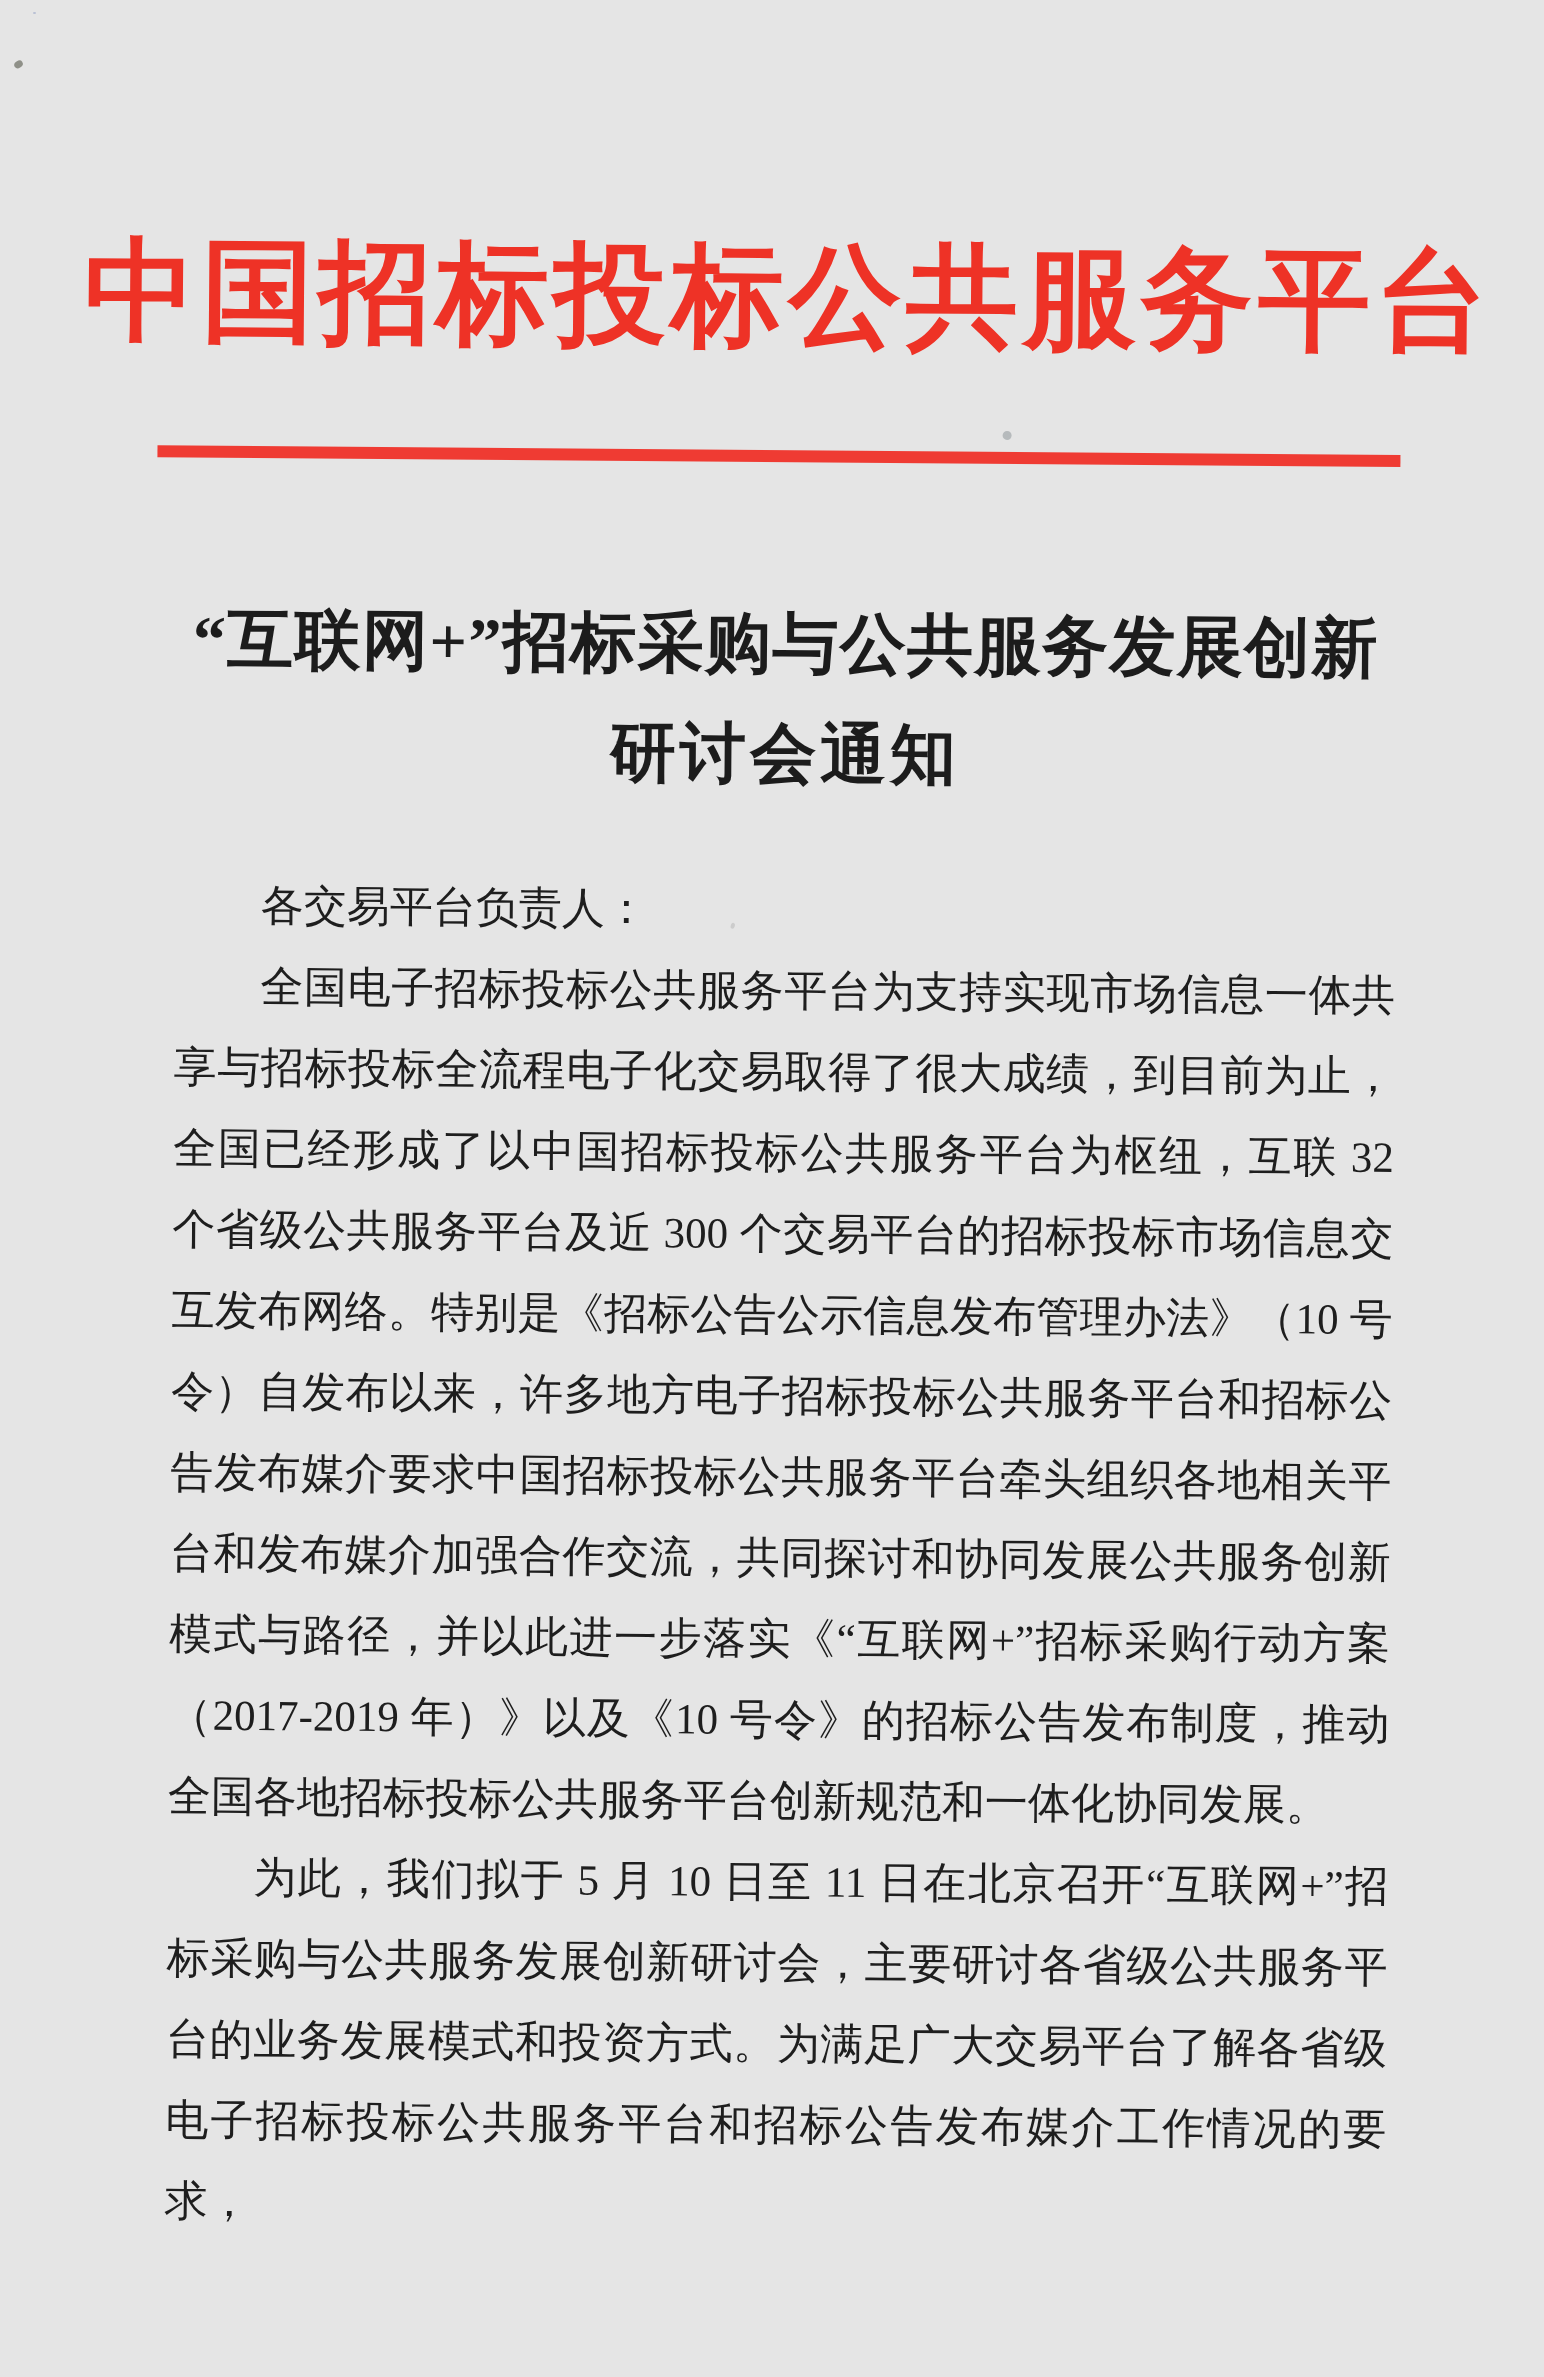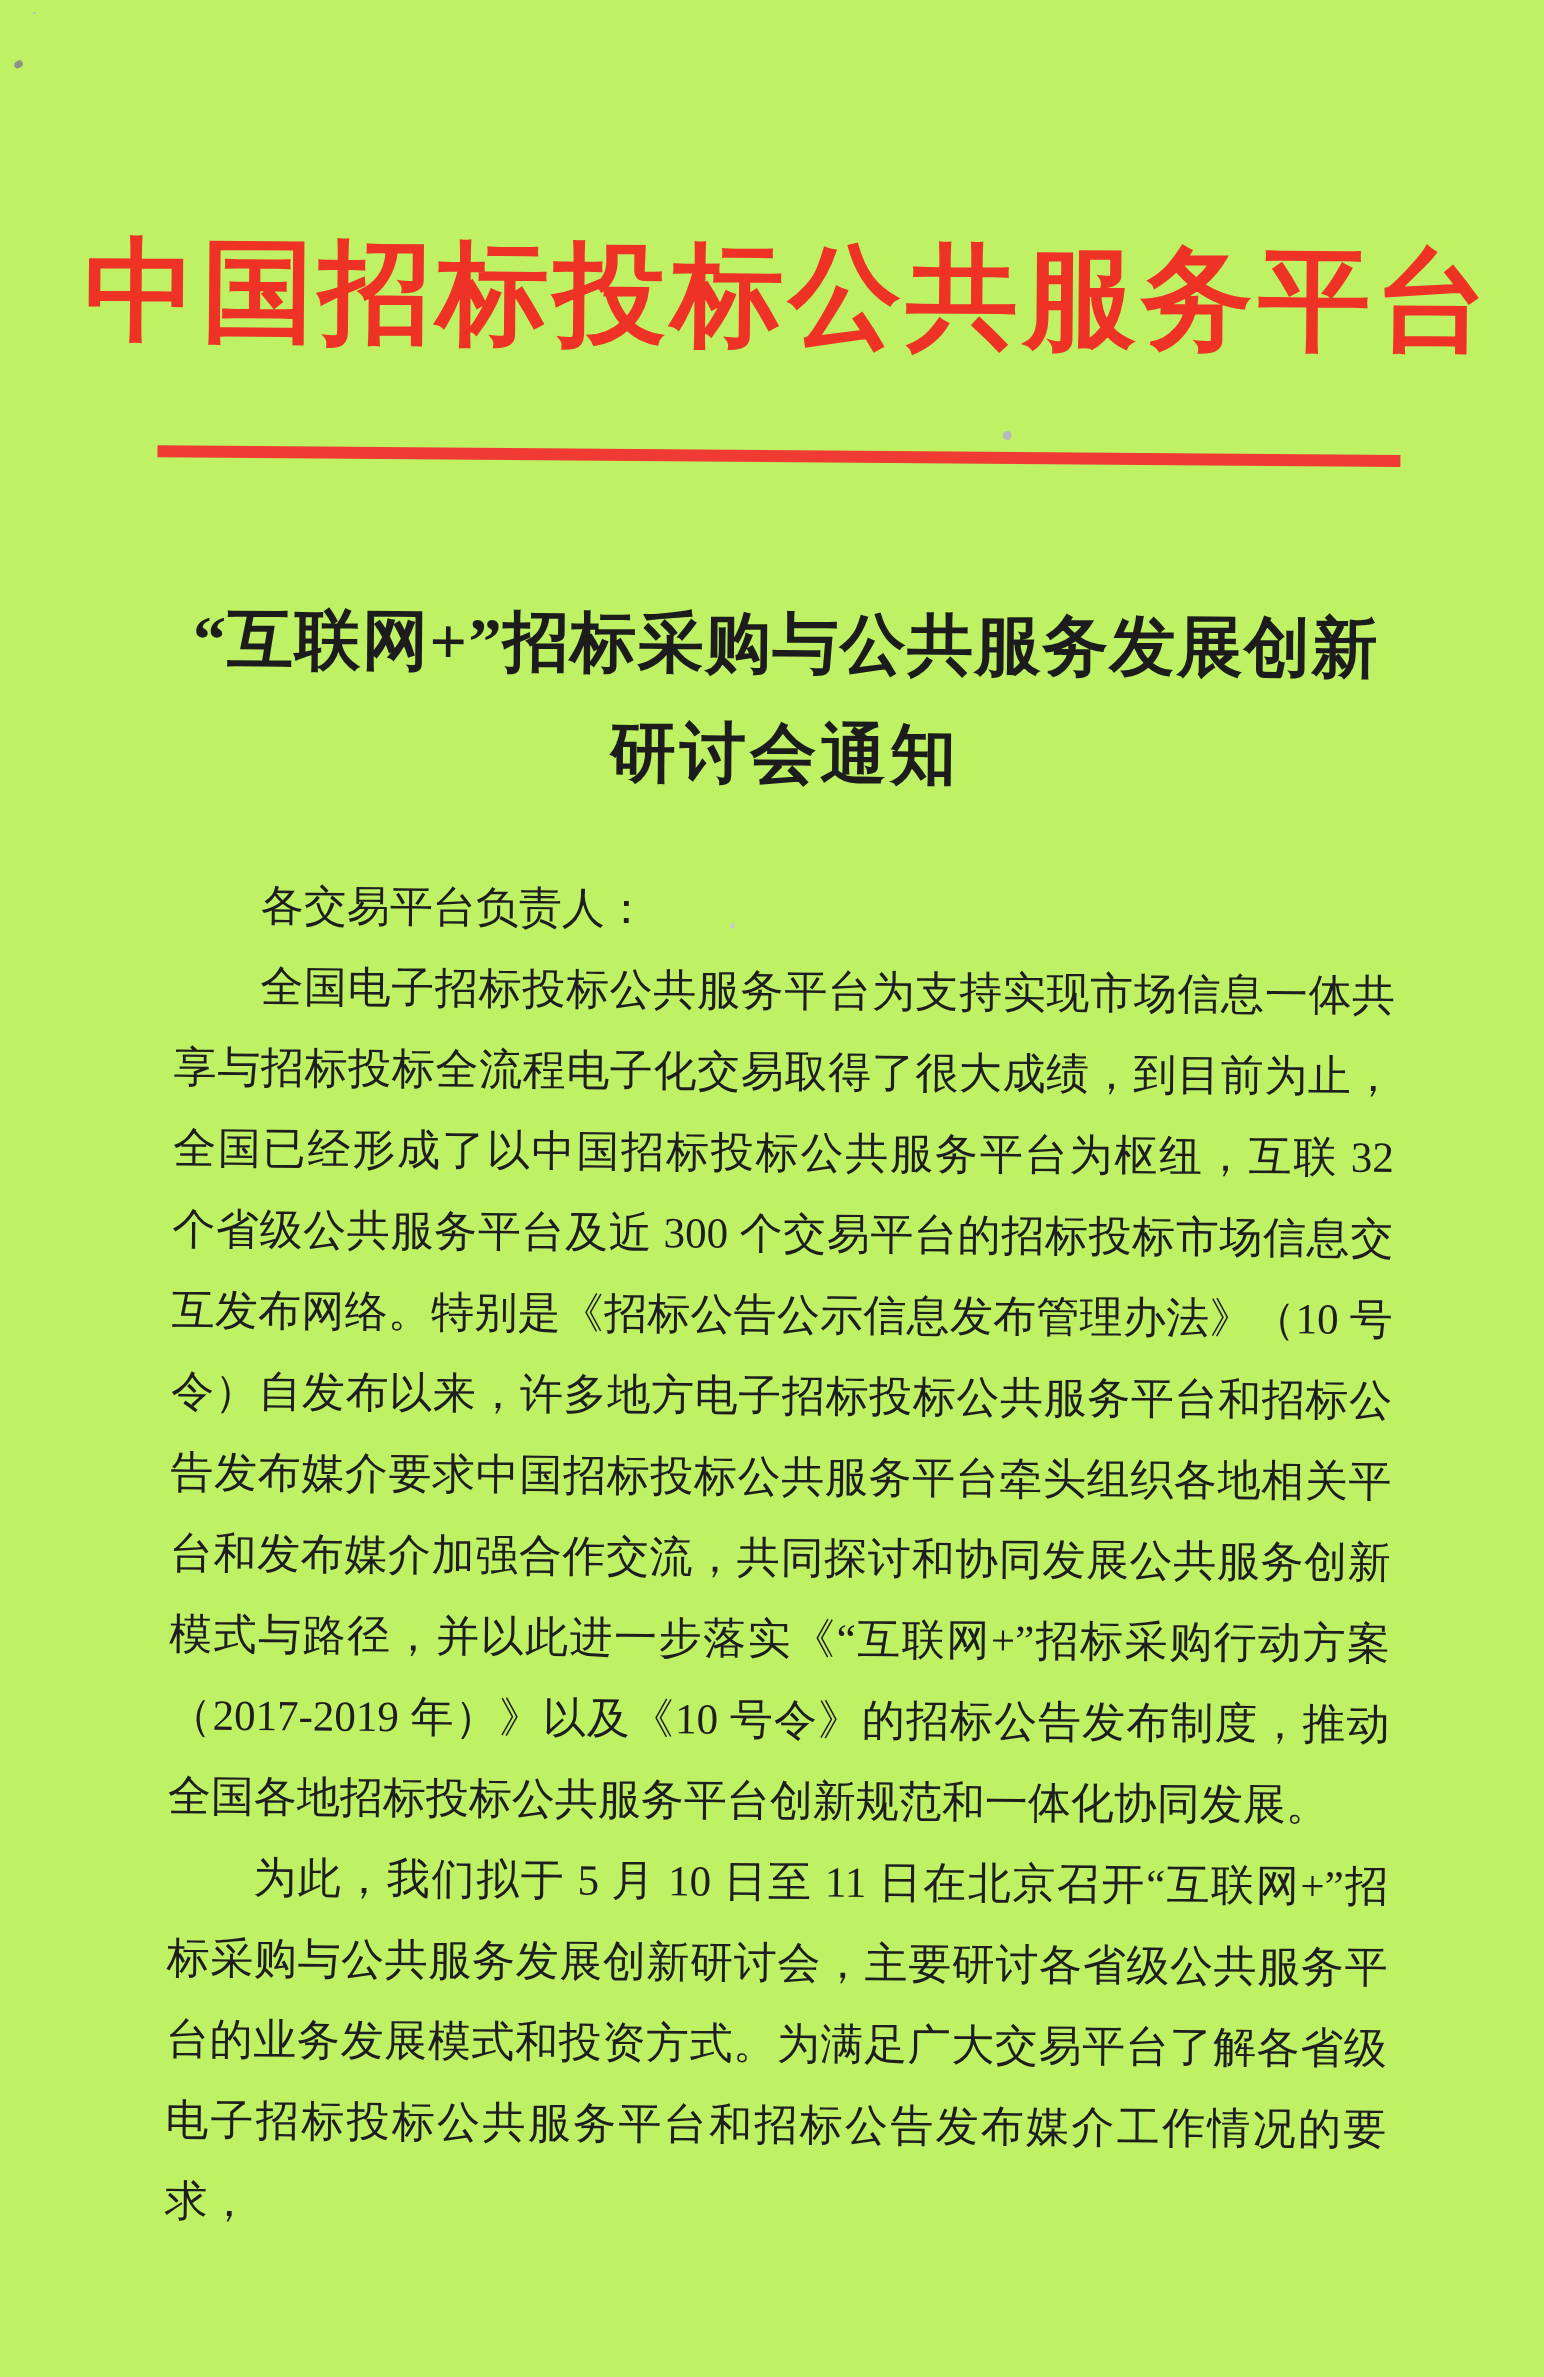--- a/index.html
+++ b/index.html
@@ -1,20 +1,20 @@
 <!DOCTYPE html>
 <html style="font-size:11px"><head>
 <meta charset="utf-8">
 <style>
   html, body { margin: 0; padding: 0; background: #ffffff; }
   .page {
     position: relative;
     width: 1544px;
     height: 2377px;
-    background: #bef264;
+    background: #e5e5e5;
     overflow: hidden;
     font-family: "Liberation Serif", serif;
   }
   
   .scan {
     position: absolute;
     inset: 0;
     transform: rotate(0.45deg);
     transform-origin: 0 0;
   }

